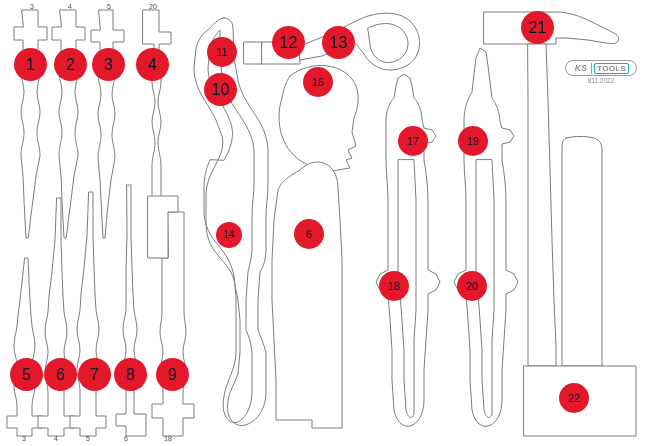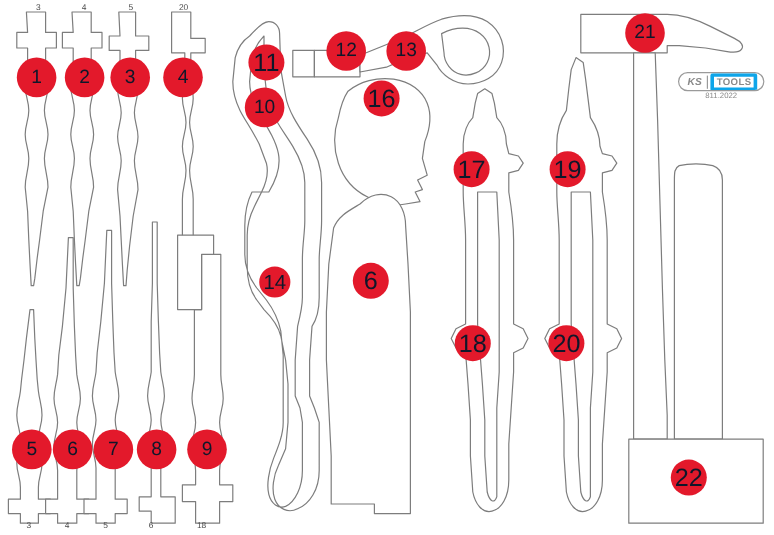--- a/index.html
+++ b/index.html
@@ -28,35 +28,35 @@
     color:#0f172a;
     display:flex;
     align-items:center;
     justify-content:center;
     font-family:"Liberation Sans",sans-serif;
     font-weight:400;
     line-height:1;
     box-sizing:border-box;
   }
   .badge.sz-lg{width:33px;height:33px;font-size:16px;}
-  .badge.sz-md{width:30px;height:30px;font-size:21px;}
-  .badge.sz-sm{width:26px;height:26px;font-size:17px;}
+  .badge.sz-md{width:30px;height:30px;font-size:11px;}
+  .badge.sz-sm{width:26px;height:26px;font-size:10px;}
   #logo{
     position:absolute;left:565px;top:60px;width:72px;height:26px;
   }
   #logo .logotext{
     position:absolute;left:0;top:0;width:72px;height:16px;
     border:1px solid #9a9a9a;border-radius:8px;
     display:flex;align-items:center;justify-content:center;
     font-size:8.5px;color:#8a8a8a;letter-spacing:0.3px;
     box-sizing:border-box;overflow:hidden;white-space:nowrap;
   }
   #logo .logotext .ks{padding:0 2px;font-weight:700;font-style:italic;}
   #logo .logotext .divider{width:1px;height:11px;background:#9a9a9a;margin:0 2px;}
-  #logo .logotext .tools{padding:0 2px;font-weight:700;border:3px solid #0ea5e9;border-radius:2px;font-size:8px;}
+  #logo .logotext .tools{padding:0 2px;font-weight:700;border:1px solid #0ea5e9;border-radius:2px;font-size:8px;}
   #logo .partno{
     position:absolute;left:0;top:17px;width:72px;
     text-align:center;font-size:6.5px;color:#8a8a8a;
   }
 </style>
 </head>
 <body>
 
 <div id="stage">
 
@@ -205,21 +205,21 @@
   <div class="badge sz-lg" style="left:78px;top:358px;">7</div>
   <div class="badge sz-lg" style="left:114px;top:358px;">8</div>
   <div class="badge sz-lg" style="left:156px;top:358px;">9</div>
   <div class="badge sz-lg" style="left:204px;top:73px;">10</div>
   <div class="badge sz-md" style="left:207px;top:37px;">11</div>
   <div class="badge sz-lg" style="left:272px;top:26px;">12</div>
   <div class="badge sz-lg" style="left:302px;top:26px;margin-left:20px;">13</div>
   <div class="badge sz-sm" style="left:216px;top:222px;">14</div>
   <div class="badge sz-md" style="left:294px;top:219px;">6</div>
   <div class="badge sz-md" style="left:303px;top:67px;text-align:center;">16</div>
-  <div class="badge sz-md" style="left:378px;top:126px;">17</div>
+  <div class="badge sz-md" style="left:398px;top:126px;">17</div>
   <div class="badge sz-md" style="left:379px;top:271px;">18</div>
   <div class="badge sz-md" style="left:458px;top:126px;">19</div>
   <div class="badge sz-md" style="left:457px;top:271px;">20</div>
   <div class="badge sz-lg" style="left:521px;top:11px;">21</div>
   <div class="badge sz-md" style="left:559px;top:383px;">22</div>
 
   <div id="logo">
     <div class="logotext">
       <span class="ks">KS</span>
       <span class="divider"></span>

